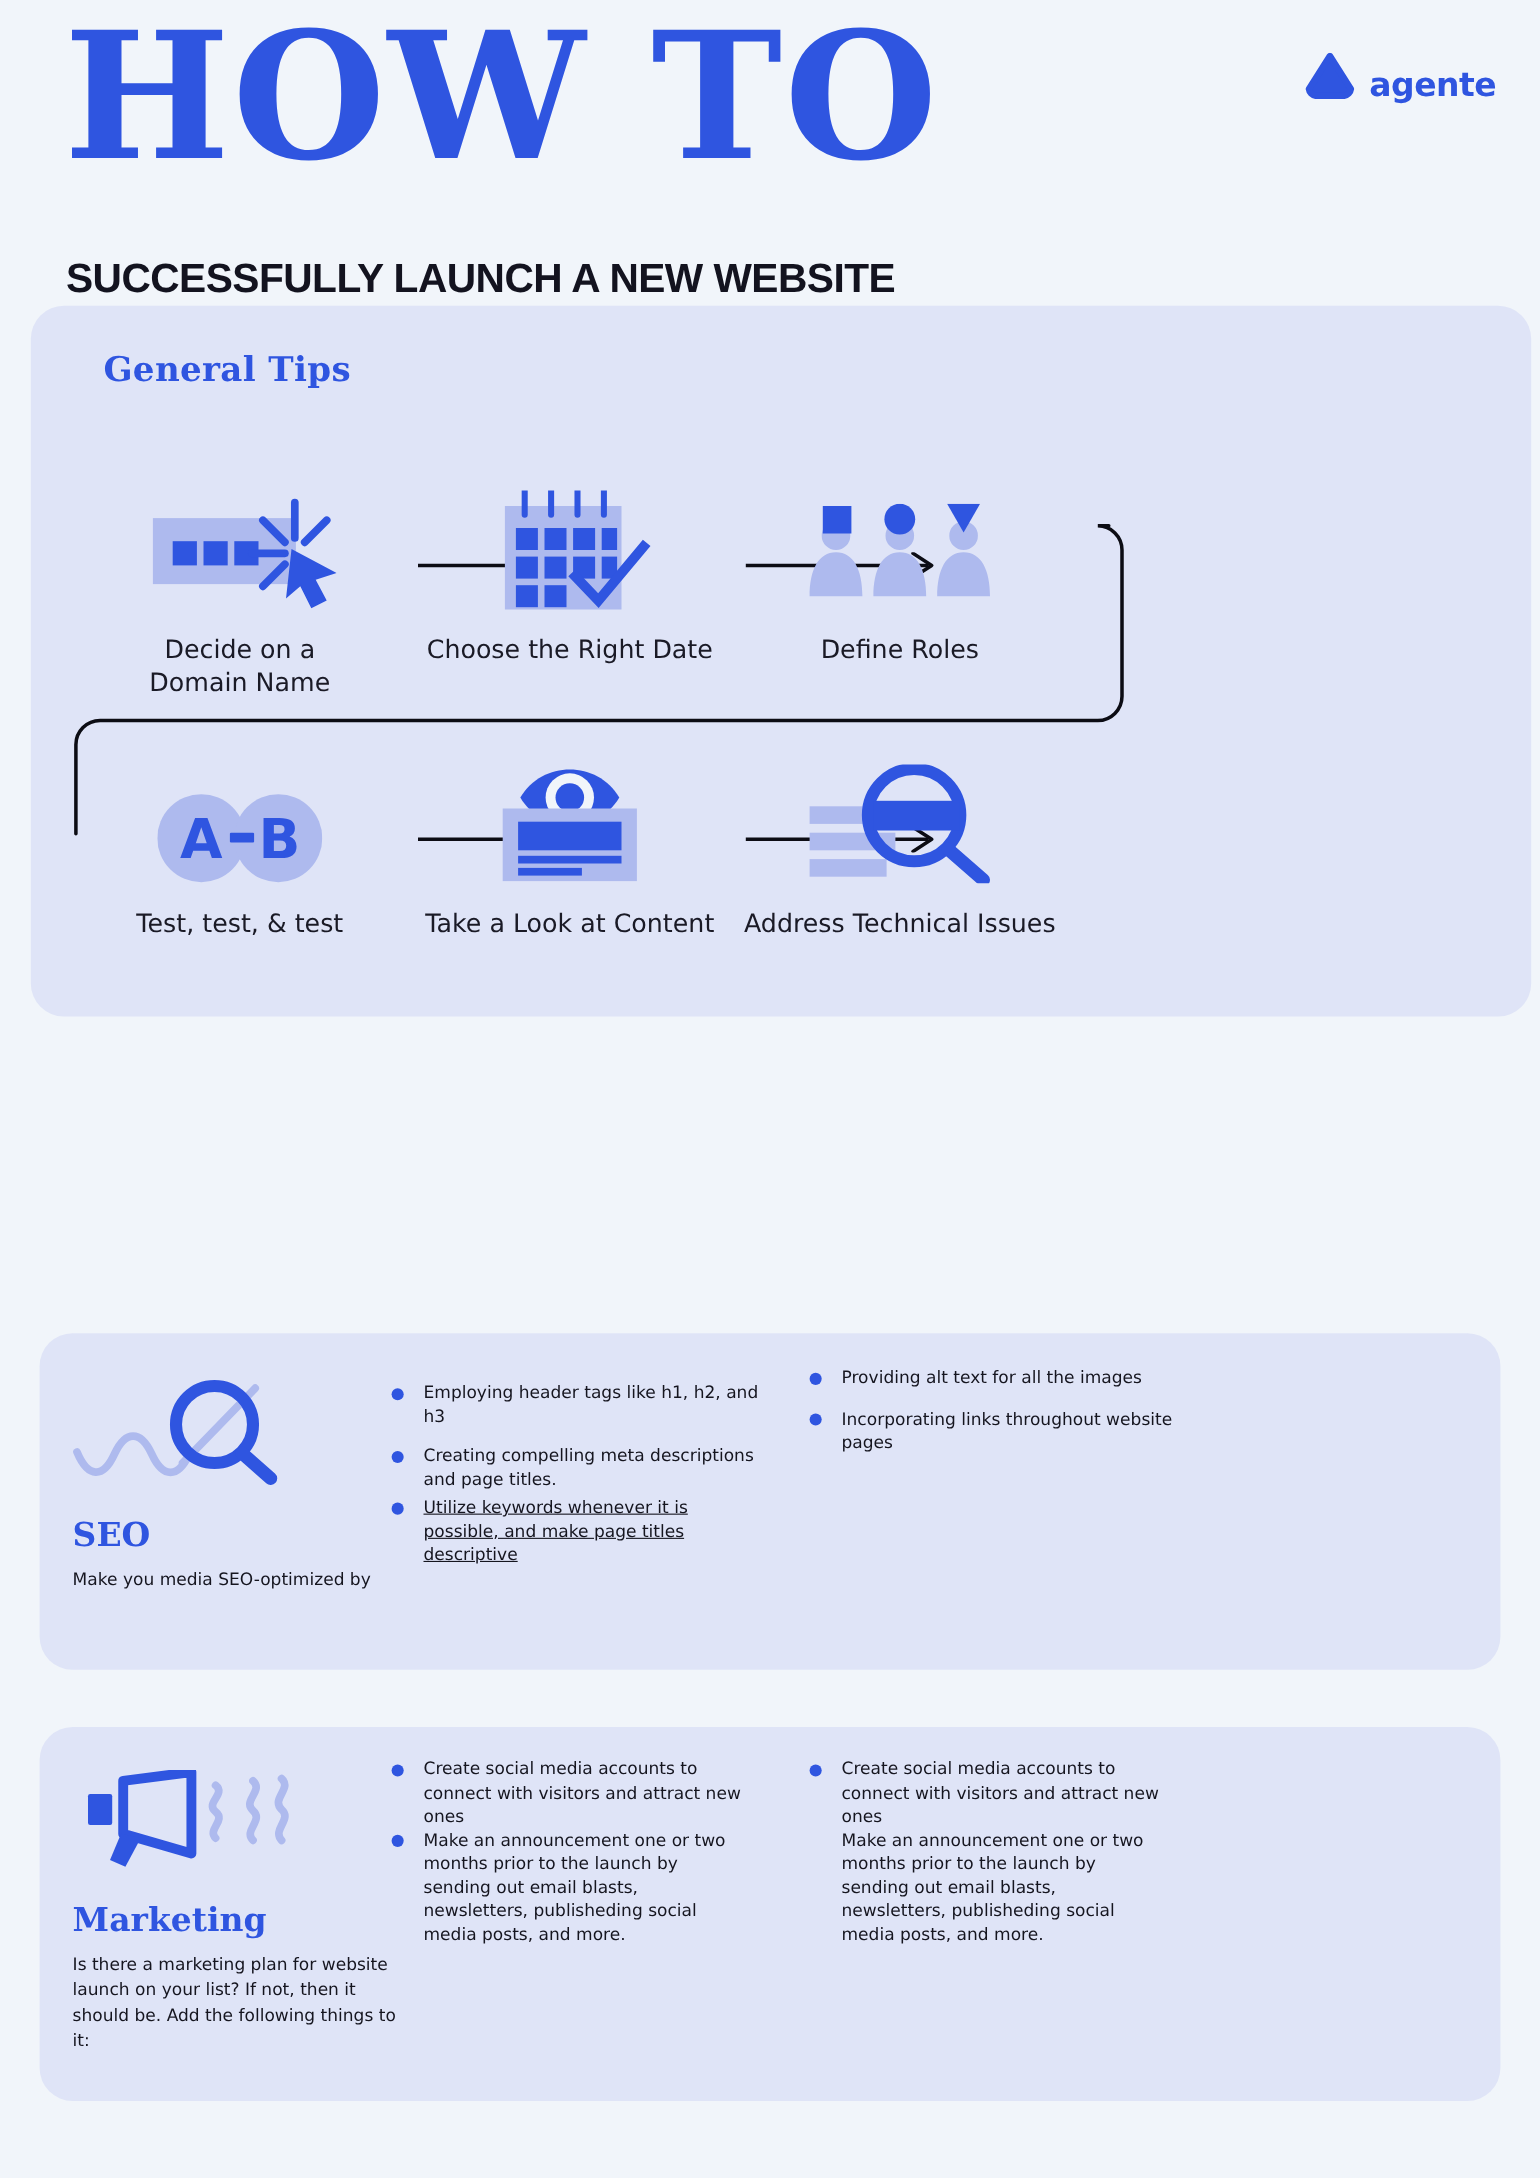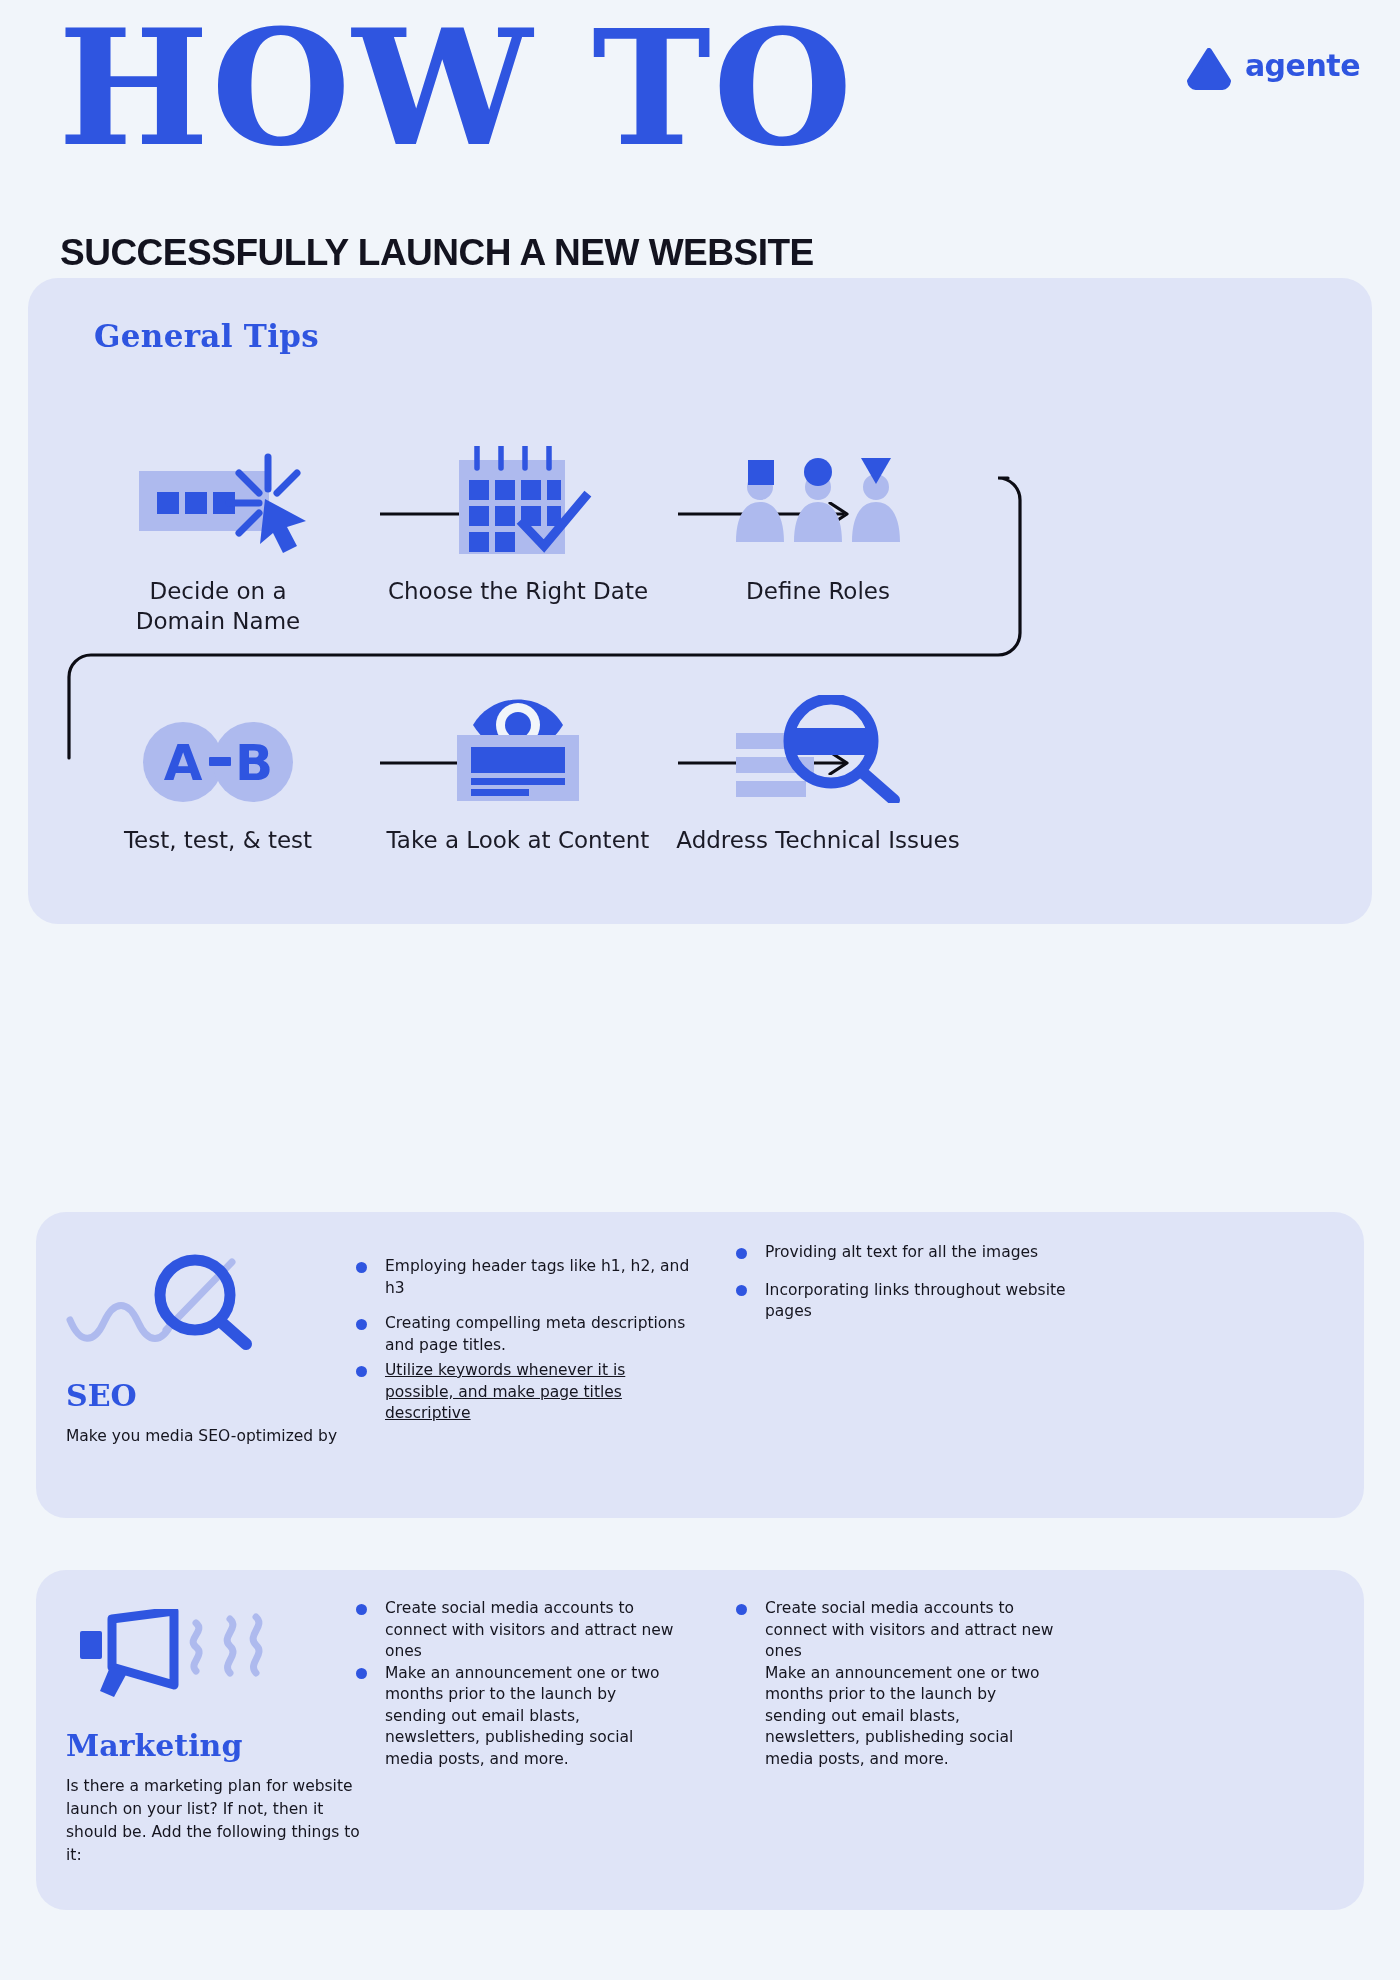--- a/index.html
+++ b/index.html
@@ -25,30 +25,30 @@
     color:#2f55e0;
   }
   .title-sub{
     position:absolute;left:60px;top:232px;
     font-family:"Liberation Sans", sans-serif;
     font-weight:700;
     font-size:37px;
     letter-spacing:-0.5px;
     color:#13131f;
   }
-  .logo{position:absolute;right:40px;top:48px;display:flex;align-items:flex-start;gap:13px;}
+  .logo{position:absolute;right:40px;top:48px;display:flex;align-items:flex-end;gap:13px;}
   .logo-text{font-family:"DejaVu Sans", sans-serif;font-weight:700;font-size:30px;color:#2f55e0;letter-spacing:-0.5px;}
 
   
   .card{
     position:absolute;
     background:#dfe4f7;
     border-radius:30px;
   }
-  #card-general{left:28px;top:278px;width:1344px;height:646px;}
+  #card-general{left:28px;top:278px;width:1344px;height:646px;padding-left:20px;}
   #card-seo{left:36px;top:1212px;width:1328px;height:306px;}
   #card-marketing{left:36px;top:1570px;width:1328px;height:340px;}
 
   .card-title{
     font-family:"DejaVu Serif", serif;
     font-weight:700;
     color:#2f55e0;
   }
   #general-title{position:absolute;left:66px;top:40px;font-size:31px;letter-spacing:0.3px;}
 

